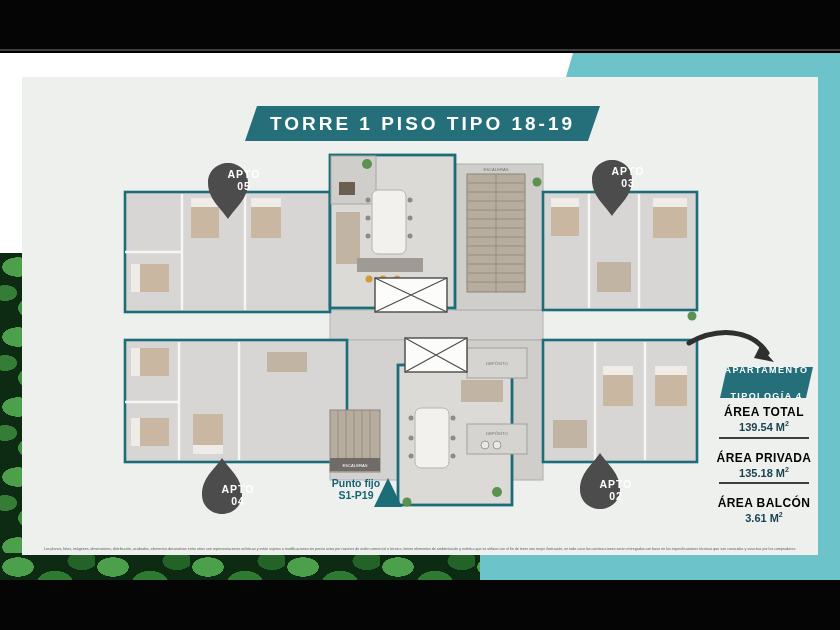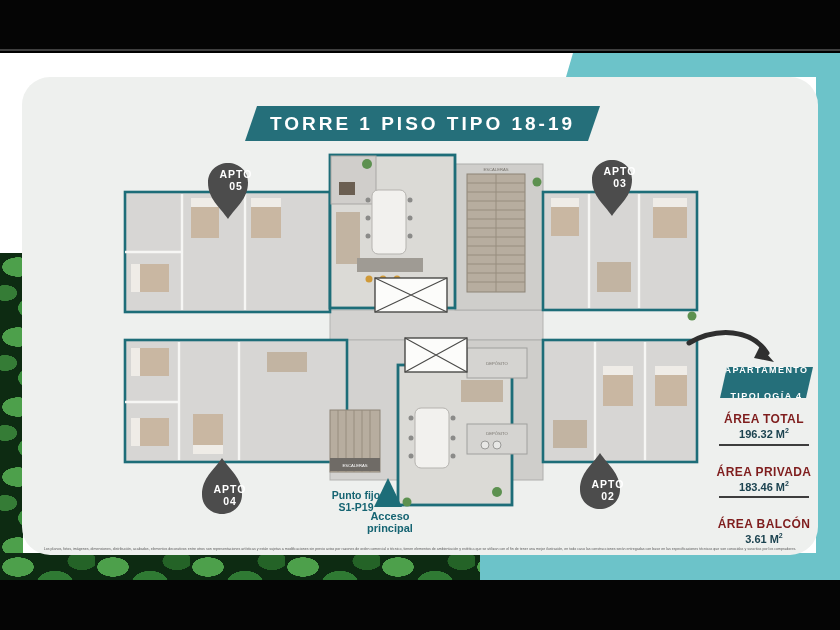--- a/index.html
+++ b/index.html
@@ -21,50 +21,50 @@
       radial-gradient(ellipse 26px 16px at 18px 14px, #4da04b 0 60%, transparent 61%),
       radial-gradient(ellipse 30px 20px at 55px 30px, #2f7a33 0 60%, transparent 61%),
       radial-gradient(ellipse 24px 15px at 82px 8px,  #246327 0 60%, transparent 61%),
       radial-gradient(ellipse 28px 18px at 35px 55px, #3c8f3e 0 60%, transparent 61%),
       radial-gradient(ellipse 26px 17px at 75px 58px, #1e5822 0 60%, transparent 61%),
       radial-gradient(ellipse 20px 13px at 5px 40px,  #357c36 0 60%, transparent 61%);
     background-size:95px 70px; }
   .leaves-left   { position:absolute; left:0; top:200px; width:23px; height:327px; }
   .leaves-bottom { position:absolute; left:0; top:500px; width:480px; height:27px; }
 
-  .card { position:absolute; left:22px; top:24px; width:796px; height:478px; background:#eef0ee; overflow:hidden;border-radius:28px; }
+  .card { position:absolute; left:22px; top:24px; width:796px; height:478px; background:#eef0ee; overflow:hidden; }
 
   .title-banner { position:absolute; left:223px; top:29px; width:355px; height:35px; background:#256f7a;
     clip-path:polygon(12px 0, 100% 0, calc(100% - 12px) 100%, 0 100%);
     color:#fff; font-weight:bold; font-size:19px; letter-spacing:3px; line-height:35px; text-align:center; }
 
   .plan { position:absolute; left:95px; top:75px; width:585px; height:358px; }
 
   .pin { position:absolute; width:46px; height:60px; }
   .pin svg { position:absolute; left:0; top:0; }
   .pin.up svg { transform:rotate(180deg); }
-  .pin .pin-text { position:absolute; left:8px; width:100%; text-align:center; color:#fff; font-weight:bold;
+  .pin .pin-text { position:absolute; left:16px; width:100%; text-align:center; color:#fff; font-weight:bold;
     font-size:10.5px; line-height:1.1; letter-spacing:1px; }
   .pin.down .pin-text { top:9px; }
   .pin.up .pin-text { top:27px; }
 
   .info-banner { position:absolute; left:698px; top:290px; width:93px; height:31px; background:#256f7a;
     clip-path:polygon(7px 0, 100% 0, calc(100% - 7px) 100%, 0 100%);
     color:#fff; font-weight:bold; font-size:9px; letter-spacing:1.4px; text-align:center;
     display:flex; flex-direction:column; justify-content:center; gap:16px; }
   .areas { position:absolute; left:672px; top:316px; width:140px; text-align:center; }
-  .area-label { color:#7f1d1d; font-weight:bold; font-size:12px; letter-spacing:0.4px; margin-top:19px; }
+  .area-label { color:#000000; font-weight:bold; font-size:12px; letter-spacing:0.4px; margin-top:12px; }
   .area-value { color:#1c4350; font-weight:bold; font-size:11px; margin-top:1px; }
   .area-value sup { font-size:7px; }
   .area-divider { width:90px; height:2px; background:#3d3d3d; margin:4px auto 0 auto; }
 
   .arrow-svg { position:absolute; left:655px; top:248px; }
 
   .punto-fijo { position:absolute; left:288px; top:400px; width:92px; text-align:center;
-    color:#156472; font-weight:bold; font-size:10.5px; line-height:1.15;margin-top:12px; }
+    color:#156472; font-weight:bold; font-size:10.5px; line-height:1.15; }
   .triangle { position:absolute; left:352px; top:401px; width:0; height:0;
     border-left:14px solid transparent; border-right:14px solid transparent; border-bottom:29px solid #1d6d78; }
   .acceso { position:absolute; left:320px; top:433px; width:96px; text-align:center;
     color:#156472; font-weight:bold; font-size:11px; line-height:1.1; }
 
   .disclaimer { position:absolute; left:50%; bottom:4px; width:2000px; margin-left:-1000px; text-align:center;
     font-size:6px; color:#5a5a5a; white-space:nowrap; transform:scale(0.60); transform-origin:center bottom; }
 </style>
 </head>
 <body>
@@ -233,36 +233,32 @@
       <path d="M12 18 C40 2 75 4 90 28" stroke="#2f2f2f" stroke-width="5" fill="none" stroke-linecap="round"></path>
       <polygon points="97,37 83,21 77,33" fill="#2f2f2f"></polygon>
     </svg>
 
     <div class="info-banner">
       <span>APARTAMENTO</span>
       <span>TIPOLOGÍA 4</span>
     </div>
     <div class="areas">
       <div class="area-label">ÁREA TOTAL</div>
-      <div class="area-value"><span>196.32 M</span><sup>2</sup></div>
+      <div class="area-value"><span>139.54 M</span><sup>2</sup></div>
       <div class="area-divider"></div>
       <div class="area-label">ÁREA PRIVADA</div>
-      <div class="area-value"><span>183.46 M</span><sup>2</sup></div>
+      <div class="area-value"><span>135.18 M</span><sup>2</sup></div>
       <div class="area-divider"></div>
       <div class="area-label">ÁREA BALCÓN</div>
       <div class="area-value"><span>3.61 M</span><sup>2</sup></div>
     </div>
 
     <div class="punto-fijo">
       <span>Punto fijo</span><br>
       <span>S1-P19</span>
     </div>
     <div class="triangle"></div>
-    <div class="acceso">
-      <span>Acceso</span><br>
-      <span>principal</span>
-    </div>
 
     <div class="disclaimer">Los planos, fotos, imágenes, dimensiones, distribución, acabados, elementos decorativos entre otros son representaciones artísticas y están sujetas a modificaciones sin previo aviso por razones de orden comercial o técnico, tienen elementos de ambientación y estética que se utilizan con el fin de tener una mejor ilustración, en todo caso las construcciones serán entregadas con base en las especificaciones técnicas que son conocidas y suscritas por los compradores.</div>
   </div>
 </div>
 
 <div class="bar-bottom"></div>
 
 </body></html>

